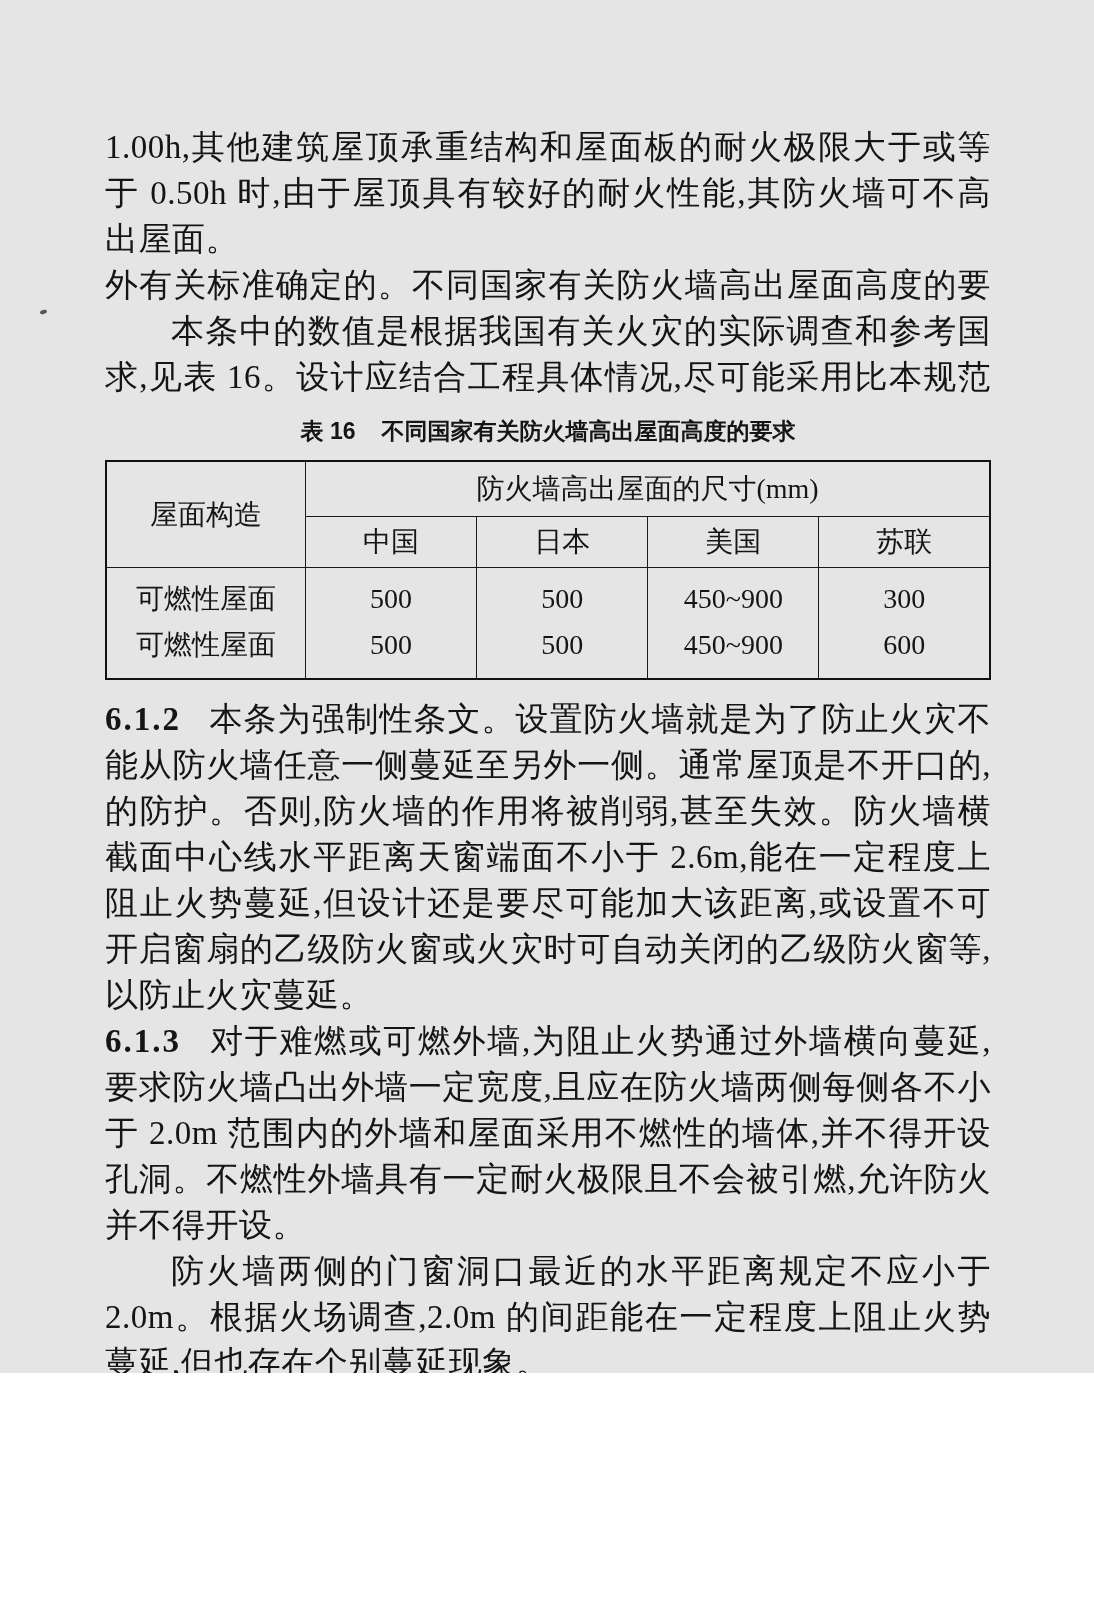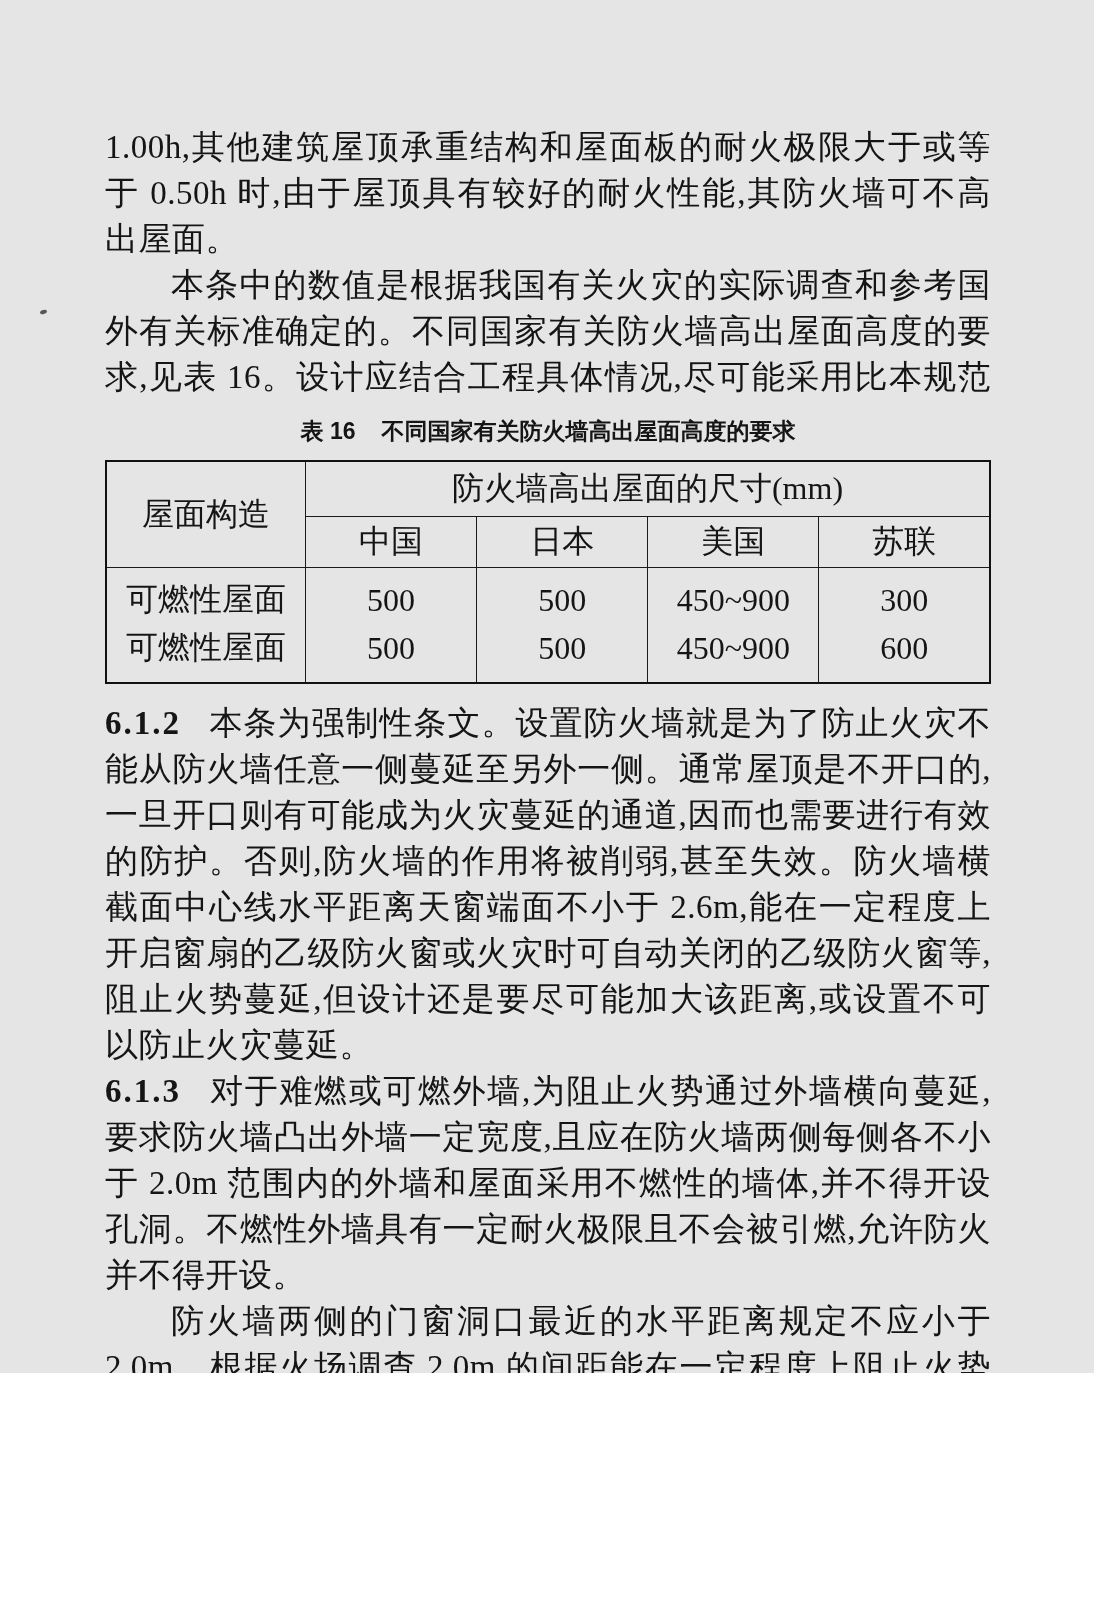--- a/index.html
+++ b/index.html
@@ -37,21 +37,21 @@
     font-family:"Liberation Sans","DejaVu Sans",sans-serif;
     font-weight:bold;
     font-size:23px;
     line-height:38px;
   }
   .caption .cap-label{margin-right:26px;}
   table.tbl{
     width:886px;
     border-collapse:collapse;
     table-layout:fixed;
-    font-size:32px;
+    font-size:28px;
   }
   table.tbl td{
     border:1.6px solid #1a1a1a;
     text-align:center;
     vertical-align:middle;
     padding:2px 4px;
   }
   table.tbl{border:2.5px solid #111;}
   table.tbl tr.hdr1 td{height:50px;}
   table.tbl tr.hdr2 td{height:46px;}
@@ -88,22 +88,22 @@
 
   <div class="textcol">
 
     <div class="para">
       <div class="ln">1.00h,其他建筑屋顶承重结构和屋面板的耐火极限大于或等</div>
       <div class="ln">于 0.50h 时,由于屋顶具有较好的耐火性能,其防火墙可不高</div>
       <div class="ln last">出屋面。</div>
     </div>
 
     <div class="para">
+      <div class="ln">外有关标准确定的。不同国家有关防火墙高出屋面高度的要</div>
       <div class="ln indent">本条中的数值是根据我国有关火灾的实际调查和参考国</div>
-      <div class="ln">外有关标准确定的。不同国家有关防火墙高出屋面高度的要</div>
       <div class="ln">求,见表 16。设计应结合工程具体情况,尽可能采用比本规范</div>
     </div>
 
     <div class="caption">
       <span class="cap-label">表 16</span><span>不同国家有关防火墙高出屋面高度的要求</span>
     </div>
 
     <table class="tbl">
       <tbody>
           <tr class="hdr1">
@@ -129,25 +129,24 @@
         <td>500</td>
         <td>450~900</td>
         <td>600</td>
       </tr>
     </tbody>
       </table>
 
     <div class="para sec-block">
       <div class="ln"><span class="secnum">6.1.2</span><span>本条为强制性条文。设置防火墙就是为了防止火灾不</span></div>
       <div class="ln">能从防火墙任意一侧蔓延至另外一侧。通常屋顶是不开口的,</div>
-      <div class="ln">一旦开口则有可能成为火灾蔓延的通道,因而也需要进行有效</div>
       <div class="ln">的防护。否则,防火墙的作用将被削弱,甚至失效。防火墙横</div>
       <div class="ln">截面中心线水平距离天窗端面不小于 2.6m,能在一定程度上</div>
+      <div class="ln">阻止火势蔓延,但设计还是要尽可能加大该距离,或设置不可</div>
       <div class="ln">开启窗扇的乙级防火窗或火灾时可自动关闭的乙级防火窗等,</div>
-      <div class="ln">阻止火势蔓延,但设计还是要尽可能加大该距离,或设置不可</div>
       <div class="ln last">以防止火灾蔓延。</div>
     </div>
 
     <div class="para">
       <div class="ln"><span class="secnum">6.1.3</span><span>对于难燃或可燃外墙,为阻止火势通过外墙横向蔓延,</span></div>
       <div class="ln">要求防火墙凸出外墙一定宽度,且应在防火墙两侧每侧各不小</div>
       <div class="ln">于 2.0m 范围内的外墙和屋面采用不燃性的墙体,并不得开设</div>
       <div class="ln">孔洞。不燃性外墙具有一定耐火极限且不会被引燃,允许防火</div>
       <div class="ln last">并不得开设。</div>
     </div>

